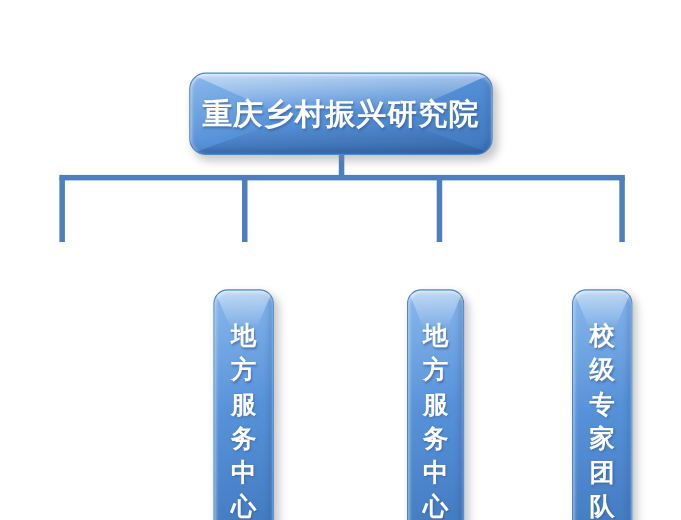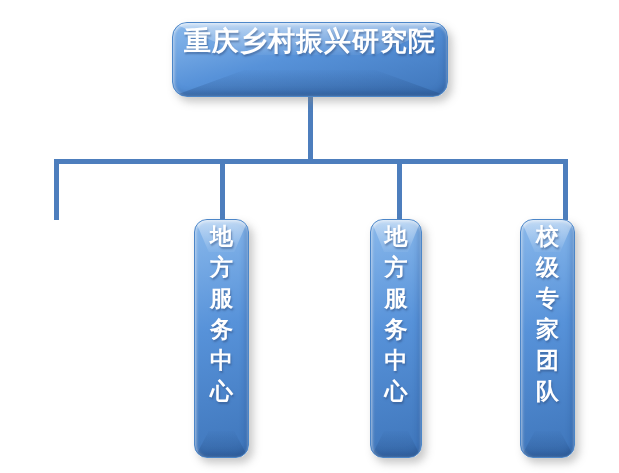--- a/index.html
+++ b/index.html
@@ -27,36 +27,37 @@
   .line.drop1 { left: 54px;  }
   .line.drop2 { left: 220px; }
   .line.drop3 { left: 397px; }
   .line.drop4 { left: 563px; }
 
   
   .node {
     position: absolute;
     box-sizing: border-box;
     display: flex;
-    align-items: flex-start;
+    align-items: center;
     justify-content: center;
     color: var(--node-text-color, #fff);
     font-weight: bold;
     background: linear-gradient(165deg,
         var(--node-fill-light, #8ab9ec) 0%,
         var(--node-fill, #5792d9) 45%,
         var(--node-fill-dark, #3f76bb) 100%);
     border: 1px solid var(--node-border, #4c86c8);
     box-shadow:
       inset 0 2px 3px rgba(255,255,255,.45),
       inset 2px 0 3px rgba(255,255,255,.30),
       inset -2px -3px 6px rgba(30,70,130,.35),
       4px 5px 8px rgba(130,130,130,.45);
     text-shadow: 1px 1.5px 2px rgba(50,80,130,.55);
     overflow: hidden;
+    margin-top: 44px;
   }
   
   .node::before {
     content: "";
     position: absolute;
     left: 0; right: 0; top: 0;
     height: 32px;
     background: linear-gradient(180deg, rgba(255,255,255,.48), rgba(255,255,255,.05));
     clip-path: polygon(0 0, 100% 0, 74% 100%, 26% 100%);
     pointer-events: none;

